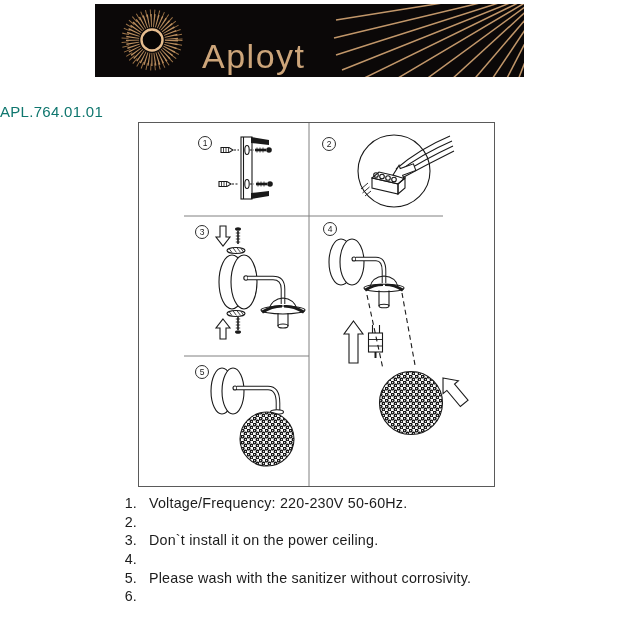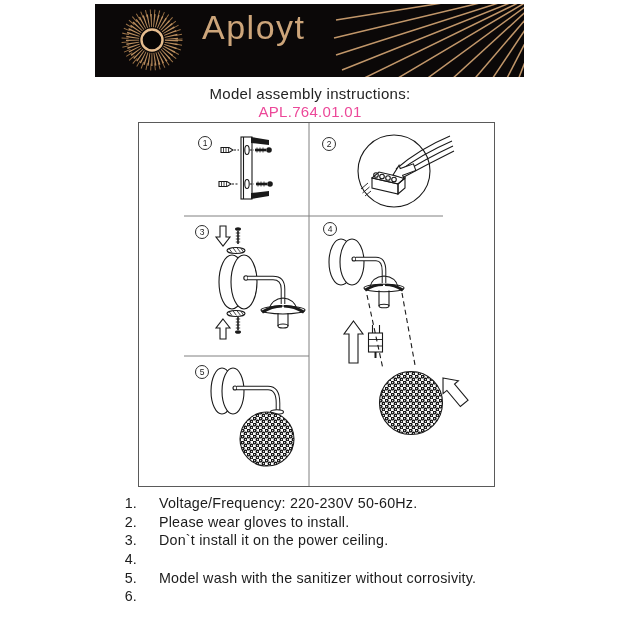--- a/index.html
+++ b/index.html
@@ -1,39 +1,39 @@
 <!DOCTYPE html>
 <html><head>
 <meta charset="utf-8">
 <style>
   html,body{margin:0;padding:0;background:#ffffff;}
   .page{position:relative;width:620px;height:620px;background:#ffffff;overflow:hidden;
         font-family:"Liberation Sans",sans-serif;color:#1c1c1c;}
   
   .banner{position:absolute;left:95px;top:4px;width:429px;height:73px;background:#0b0808;overflow:hidden;}
   .banner-svg{position:absolute;left:0;top:0;}
-  .brand{position:absolute;left:107px;top:3px;font-size:34px;line-height:40px;
+  .brand{position:absolute;left:107px;top:32px;font-size:34px;line-height:40px;
          color:#cda57a;letter-spacing:1.5px;font-weight:400;}
   
   .title-line{position:absolute;left:0;top:85px;width:620px;text-align:center;
               font-size:15px;font-weight:500;letter-spacing:.3px;color:#232323;}
-  .model-line{position:absolute;left:0;top:103px;width:620px;text-align:center;
-              font-size:15px;font-weight:500;letter-spacing:.3px;color:#ec4899;}
+  .model-line{position:absolute;left:0;top:103px;width:620px;
+              font-size:15px;font-weight:500;letter-spacing:.3px;color:#0f766e;}
   
   .diagram-box{position:absolute;left:138px;top:122px;width:355px;height:363px;
                border:1px solid #5a5a5a;background:#ffffff;}
   .diagram-svg{position:absolute;left:0;top:0;}
   .step-num{position:absolute;width:12px;height:12px;border:1px solid #2e2e2e;border-radius:50%;
             font-size:8.5px;line-height:12px;text-align:center;color:#222;background:#fff;}
   
   .instructions{position:absolute;left:0;top:494px;width:620px;}
   .ins-row{display:flex;height:18.6px;align-items:center;font-size:14.3px;
            font-weight:500;letter-spacing:.2px;color:#1c1c1c;}
   .ins-num{flex:0 0 137px;text-align:right;}
-  .ins-text{margin-left:22px;white-space:nowrap;}
+  .ins-text{margin-left:12px;white-space:nowrap;}
 </style>
 </head>
 <body>
 
 <div class="page">
 
   <header class="banner">
     <svg class="banner-svg" width="429" height="73" viewBox="0 0 429 73">
 
       <g transform="translate(57,36)">
@@ -55,21 +55,20 @@
         <line x1="460" y1="-19" x2="310" y2="118"></line>
         <line x1="460" y1="-19" x2="333" y2="129"></line>
         <line x1="460" y1="-19" x2="355" y2="138"></line>
         <line x1="460" y1="-19" x2="375" y2="146"></line>
         <line x1="460" y1="-19" x2="393" y2="153"></line>
       </g>
     </svg>
     <span class="brand">Aployt</span>
   </header>
 
-  <div class="title-line">Model assembly instructions:</div>
   <div class="model-line">APL.764.01.01</div>
 
   <div class="diagram-box">
     <svg class="diagram-svg" width="355" height="363" viewBox="0 0 355 363">
       <defs>
         <pattern id="crystal" width="6" height="6" patternUnits="userSpaceOnUse">
           <rect width="6" height="6" fill="#fdfdfd"></rect>
           <circle cx="1.6" cy="1.6" r="2" fill="#161616"></circle>
           <circle cx="4.6" cy="4.6" r="2" fill="#161616"></circle>
           <circle cx="1.6" cy="1.6" r="0.6" fill="#ffffff"></circle>
@@ -212,31 +211,30 @@
     <span class="step-num" style="left:56px;top:242px;">5</span>
   </div>
 
   <div class="instructions">
     <div class="ins-row">
       <span class="ins-num">1.</span>
       <span class="ins-text">Voltage/Frequency: 220-230V 50-60Hz.</span>
     </div>
     <div class="ins-row">
       <span class="ins-num">2.</span>
-      <span class="ins-text">Please wear gloves to install.</span>
     </div>
     <div class="ins-row">
       <span class="ins-num">3.</span>
       <span class="ins-text">Don`t install it on the power ceiling.</span>
     </div>
     <div class="ins-row">
       <span class="ins-num">4.</span>
     </div>
     <div class="ins-row">
       <span class="ins-num">5.</span>
-      <span class="ins-text">Model wash with the sanitizer without corrosivity.</span>
+      <span class="ins-text">Please wash with the sanitizer without corrosivity.</span>
     </div>
     <div class="ins-row">
       <span class="ins-num">6.</span>
     </div>
   </div>
 
 </div>
 
 </body></html>

